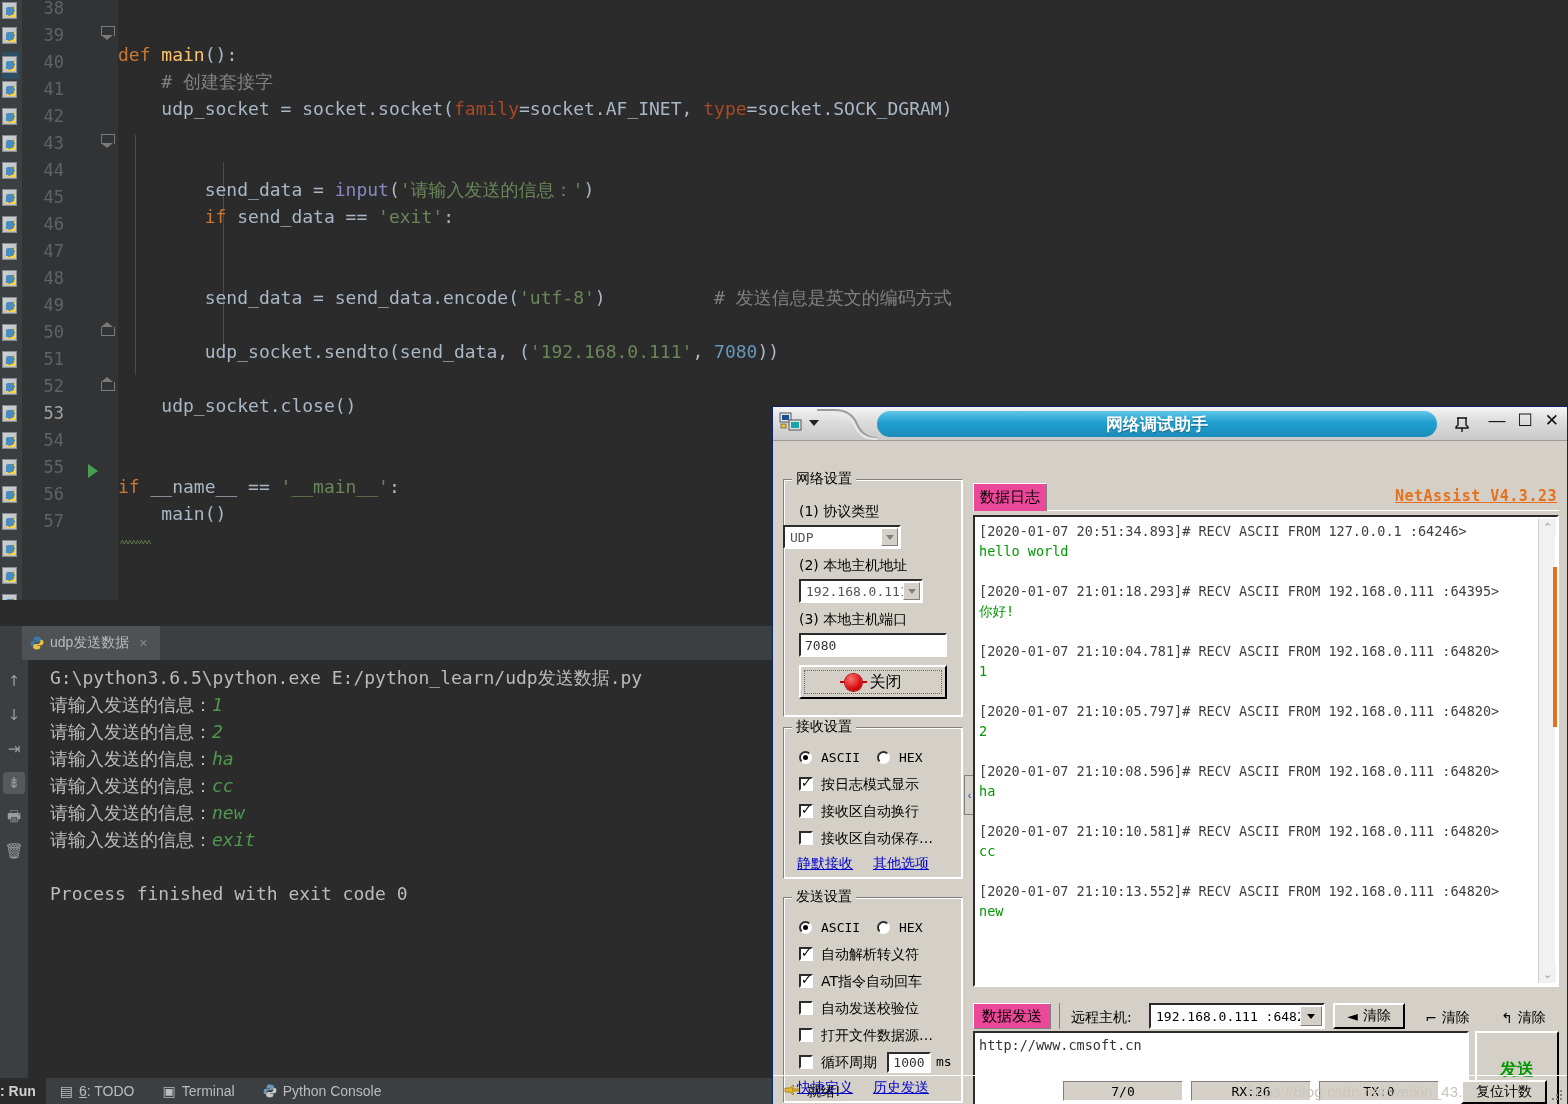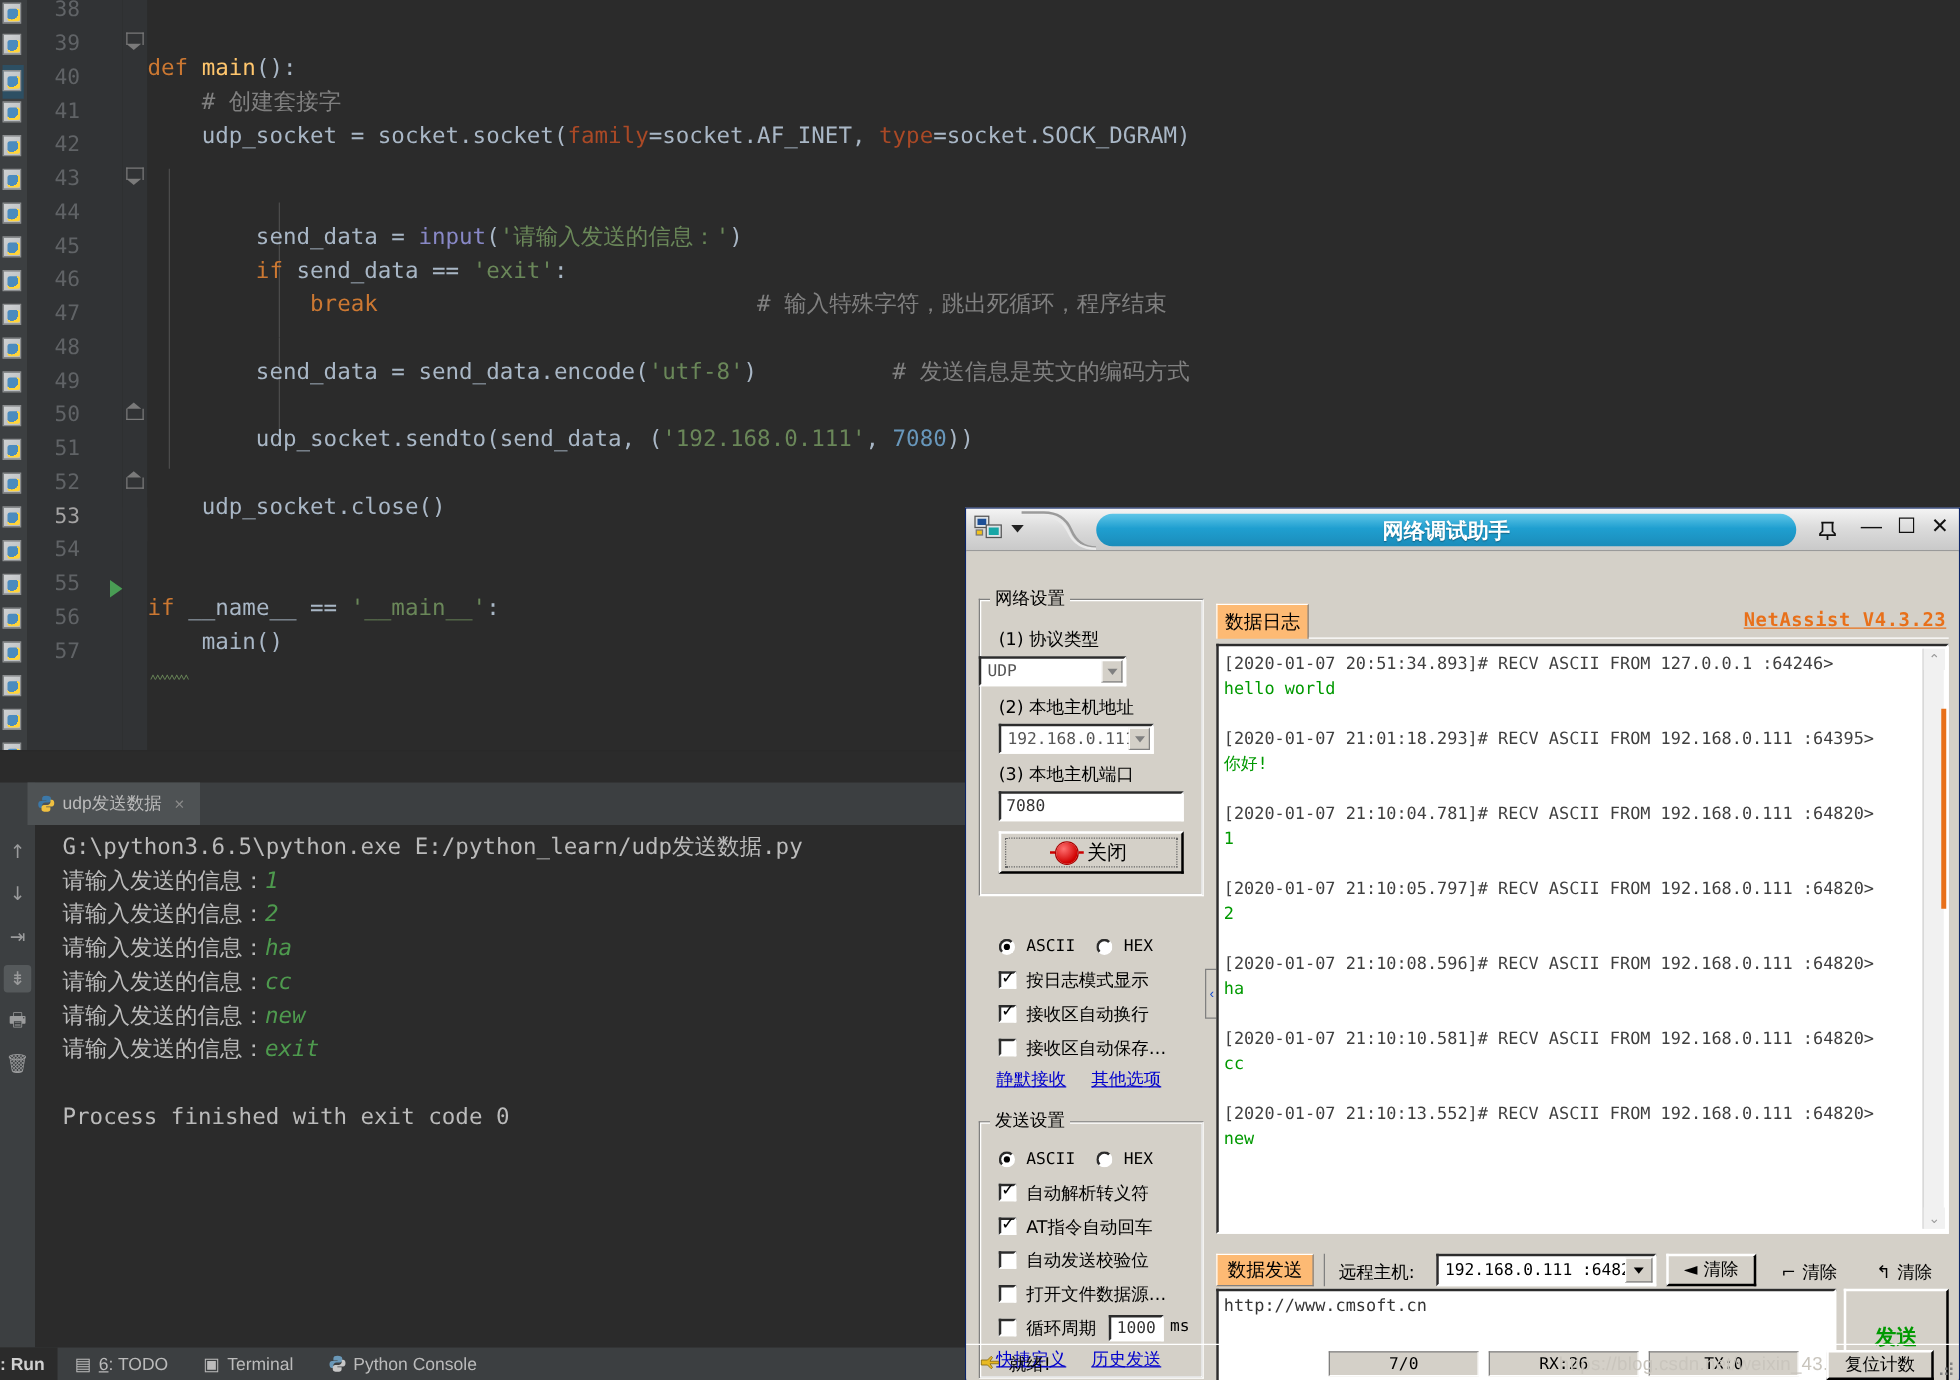--- a/index.html
+++ b/index.html
@@ -290,21 +290,21 @@
     content: "✓"; position: absolute; left: 0px; top: -4px;
     font-size: 13px; color: #000; font-family: "DejaVu Sans", sans-serif;
   }
   .link {
     position: absolute; color: #0000cc; text-decoration: underline;
     font-size: 14px; font-family: "DejaVu Sans", sans-serif; cursor: pointer;
   }
 
   
   .na-tab {
-    position: absolute; background: #fdba74;
+    position: absolute; background: #ec4899;
     border: 1px solid #fff; border-right-color: #808080; border-bottom: none;
     display: flex; align-items: center; justify-content: center;
     font-size: 15px; color: #000; font-family: "DejaVu Sans", sans-serif;
   }
   .na-brand {
     position: absolute; font-family: "DejaVu Sans Mono", monospace;
     font-size: 15px; font-weight: bold; color: #e8701a;
     text-decoration: underline; letter-spacing: .5px;
   }
   .logbox {
@@ -501,21 +501,20 @@
       <div class="indentguide" style="left:105px;top:162px;height:108px"></div>
       <div class="indentguide" style="left:105px;top:270px;height:80px"></div>
 
       <div class="codeline" style="top:-5px"></div>
       <div class="codeline" style="top:22px"><span class="k">def </span><span class="fn">main</span><span class="p">():</span></div>
       <div class="codeline" style="top:49px"><span class="c">    # 创建套接字</span></div>
       <div class="codeline" style="top:76px"><span class="p">    udp_socket = socket.socket(</span><span class="na">family</span><span class="p">=socket.AF_INET, </span><span class="na">type</span><span class="p">=socket.SOCK_DGRAM)</span></div>
       <div class="codeline" style="top:103px"></div>
       <div class="codeline" style="top:157px"><span class="p">        send_data = </span><span class="kw2">input</span><span class="p">(</span><span class="s">'请输入发送的信息：'</span><span class="p">)</span></div>
       <div class="codeline" style="top:184px"><span class="k">        if </span><span class="p">send_data == </span><span class="s">'exit'</span><span class="p">:</span></div>
-      <div class="codeline" style="top:211px"><span class="k">            break</span><span class="c">                            # 输入特殊字符，跳出死循环，程序结束</span></div>
       <div class="codeline" style="top:238px"></div>
       <div class="codeline" style="top:265px"><span class="p">        send_data = send_data.encode(</span><span class="s">'utf-8'</span><span class="p">)</span><span class="c">          # 发送信息是英文的编码方式</span></div>
       <div class="codeline" style="top:292px"></div>
       <div class="codeline" style="top:319px"><span class="p">        udp_socket.sendto(send_data, (</span><span class="s">'192.168.0.111'</span><span class="p">, </span><span class="n">7080</span><span class="p">))</span></div>
       <div class="codeline" style="top:346px"></div>
       <div class="codeline" style="top:373px"><span class="p">    udp_socket.close()</span></div>
       <div class="codeline" style="top:400px"></div>
       <div class="codeline" style="top:427px"></div>
       <div class="codeline" style="top:454px"><span class="k">if </span><span class="p">__name__ == </span><span class="s">'__main__'</span><span class="p">:</span></div>
       <div class="codeline" style="top:481px"><span class="p">    main()</span></div>
@@ -640,20 +639,24 @@
       <div class="w-input" style="left:26px;top:192px;width:148px;height:24px">
         <span>7080</span>
       </div>
       <div class="btn3d" style="left:26px;top:224px;width:148px;height:34px">
         <div class="btn-close-inner">
           <span class="reddot"></span>
           <span style="font-size:16px">关闭</span>
         </div>
       </div>
 
+      <div class="gbox" style="left:10px;top:286px;width:180px;height:152px">
+        <div class="gbox-inner"></div>
+        <div class="gbox-title">接收设置</div>
+      </div>
       <div class="radio on" style="left:26px;top:310px"></div>
       <div class="lbl" style="left:48px;top:309px;font-family:'DejaVu Sans Mono',monospace;font-size:13px">ASCII</div>
       <div class="radio" style="left:104px;top:310px"></div>
       <div class="lbl" style="left:126px;top:309px;font-family:'DejaVu Sans Mono',monospace;font-size:13px">HEX</div>
 
       <div class="cbox on" style="left:26px;top:336px"></div>
       <div class="lbl" style="left:48px;top:335px">按日志模式显示</div>
       <div class="cbox on" style="left:26px;top:363px"></div>
       <div class="lbl" style="left:48px;top:362px">接收区自动换行</div>
       <div class="cbox" style="left:26px;top:390px"></div>

